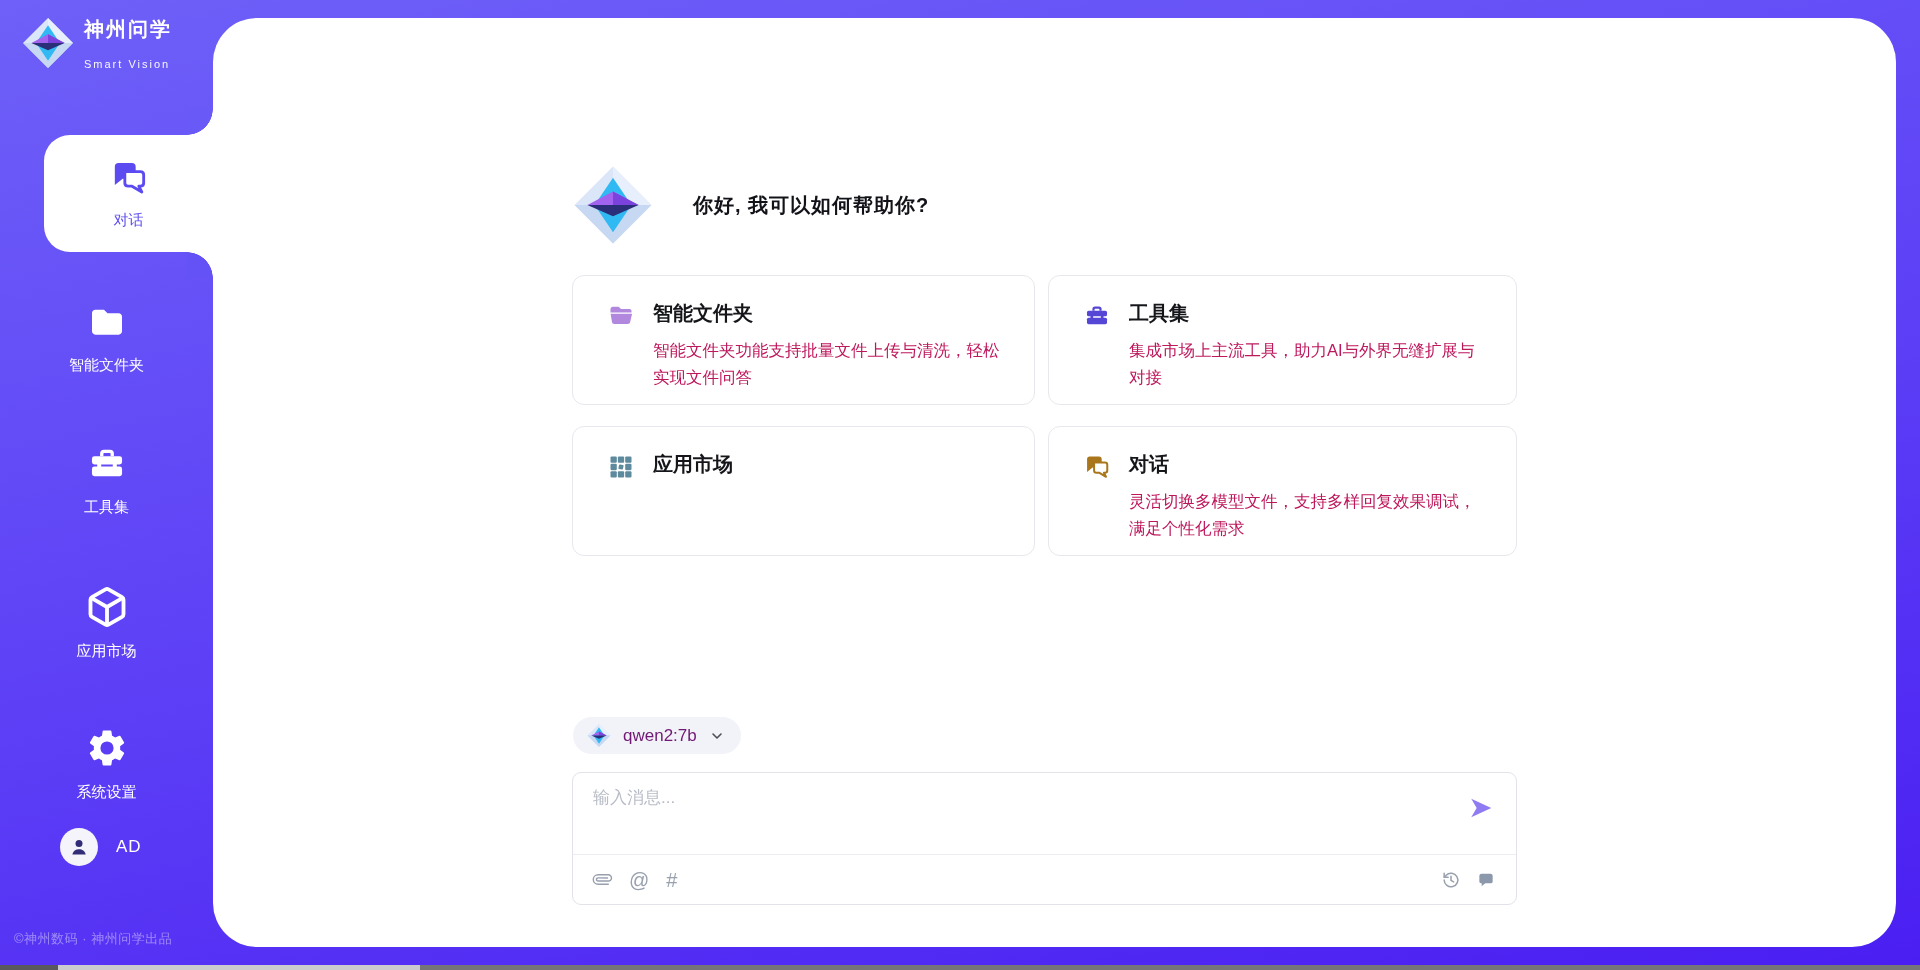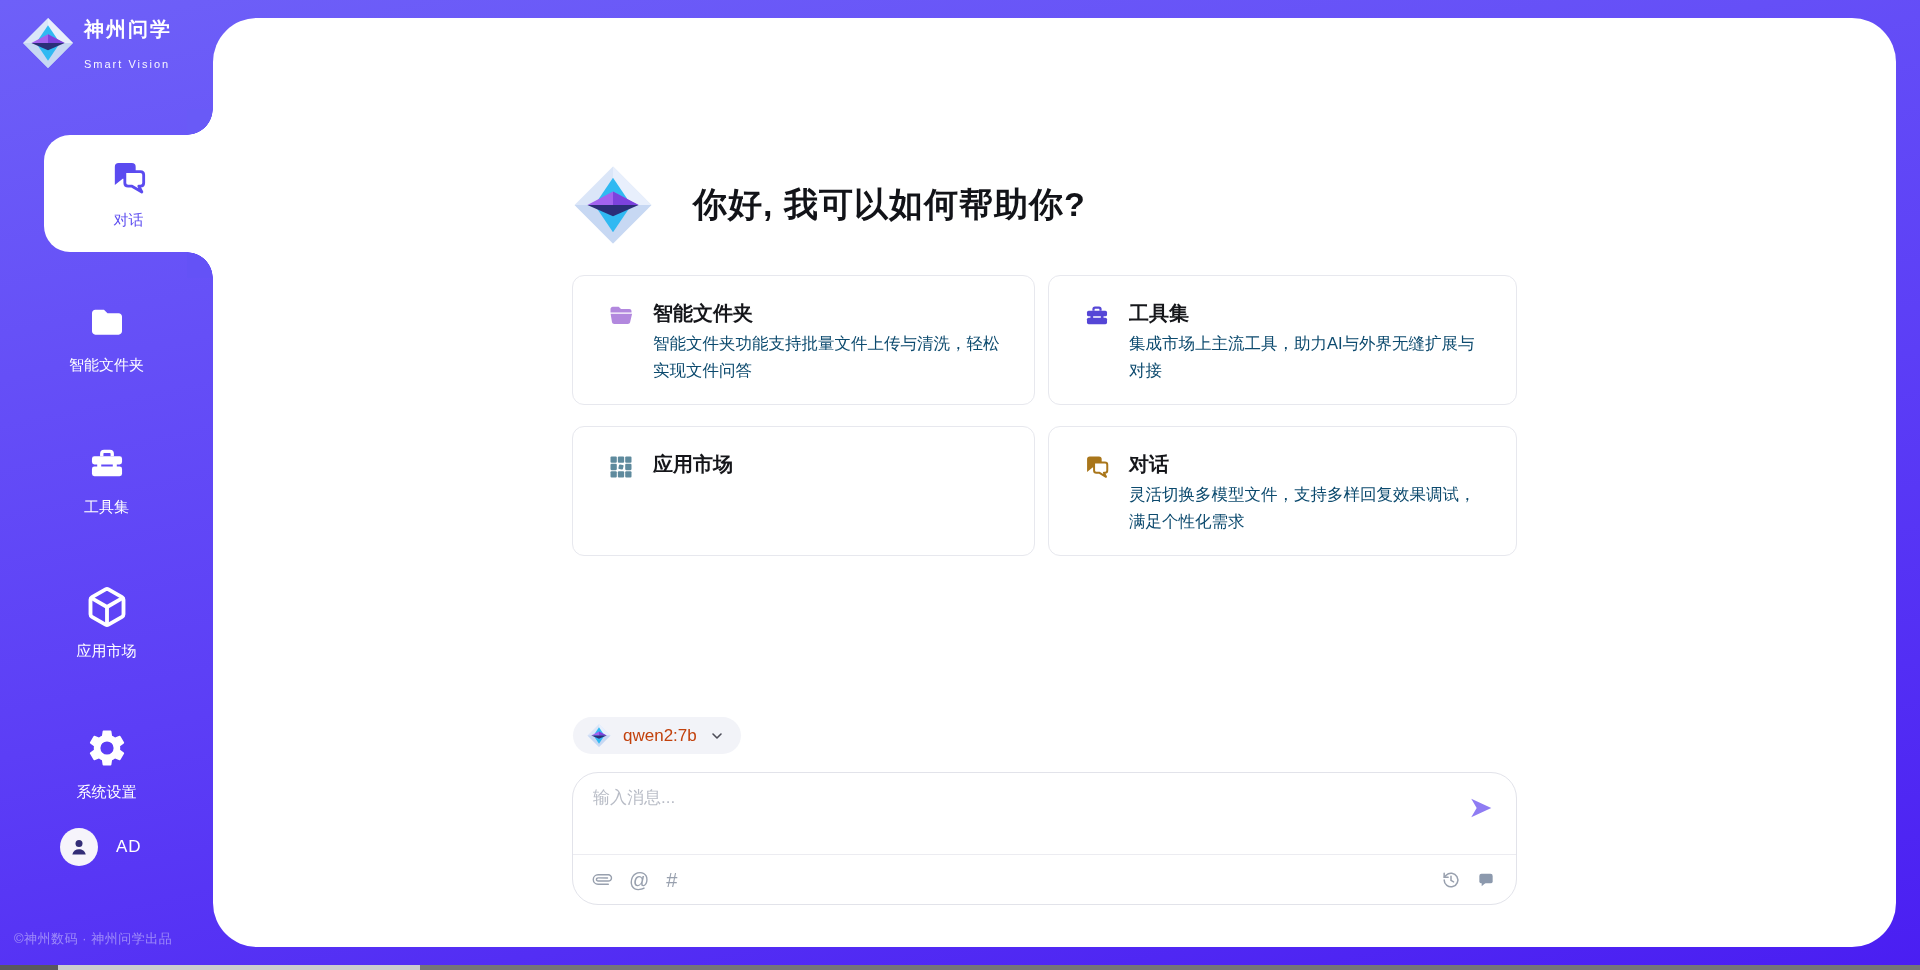--- a/index.html
+++ b/index.html
@@ -67,53 +67,53 @@
   .user-name{ color:#fff; font-size:17px; margin-left:18px; letter-spacing:1px; }
 
   .side-footer{
     position:absolute; left:14px; top:930px; width:200px;
     color:rgba(255,255,255,.42); font-size:13px; letter-spacing:.5px;
   }
 
   
   .greeting{ position:absolute; left:573px; top:163px; display:flex; align-items:center; }
   .greeting-logo{ width:80px; height:84px; }
-  .greeting-title{ font-size:34px; font-weight:700; color:#121318; margin-left:40px; letter-spacing:1px; }
+  .greeting-title{ font-size:20px; font-weight:700; color:#121318; margin-left:40px; letter-spacing:1px; }
 
   
   .cards{
     position:absolute; left:572px; top:275px; width:945px;
     display:grid; grid-template-columns:463px 469px; gap:21px 13px;
   }
   .card{
     height:130px; background:#fff; border:1px solid #e7e8ee; border-radius:12px;
     padding:24px 26px 0 34px; cursor:pointer;
     display:grid; grid-template-columns:30px 1fr; column-gap:16px;
   }
   .card-icon{ width:28px; height:28px; margin-top:2px; }
   .card-title{ font-size:20px; font-weight:700; color:#15161a; line-height:1.3; }
-  .card-desc{ font-size:16.5px; color:#0c4a6e; line-height:1.62; margin-top:4px; }
+  .card-desc{ font-size:16.5px; color:#be185d; line-height:1.62; margin-top:11px; }
   .c-folder { color:#b288de; }
   .c-toolbox{ color:#5546d6; }
   .c-grid   { color:#5e8a9d; }
   .c-chat   { color:#a9761b; }
 
   
   .model-pill{
     position:absolute; left:573px; top:717px; height:37px; padding:0 16px 0 14px;
     background:#f2f3f8; border-radius:19px; display:flex; align-items:center; cursor:pointer;
   }
   .model-pill .pill-logo{ width:24px; height:25px; }
-  .model-name{ font-size:17px; color:#c2410c; margin:0 12px 0 12px; }
+  .model-name{ font-size:17px; color:#701a75; margin:0 12px 0 12px; }
   .model-pill svg.chev{ color:#4d4d58; }
 
   
   .composer{
     position:absolute; left:572px; top:772px; width:945px; height:133px;
-    background:#fff; border:1px solid #e2e3ea; border-radius:26px;
+    background:#fff; border:1px solid #e2e3ea; border-radius:9px;
   }
   .composer textarea{
     position:absolute; left:20px; top:13px; width:850px; height:62px;
     border:none; outline:none; resize:none; background:transparent;
     font-family:"Liberation Sans", sans-serif; font-size:17px; color:#333;
   }
   .composer textarea::placeholder{ color:#b8bcc6; }
   .send-btn{
     position:absolute; right:22px; top:22px; width:26px; height:26px;
     background:none; border:none; cursor:pointer; color:#8f7cf3;

